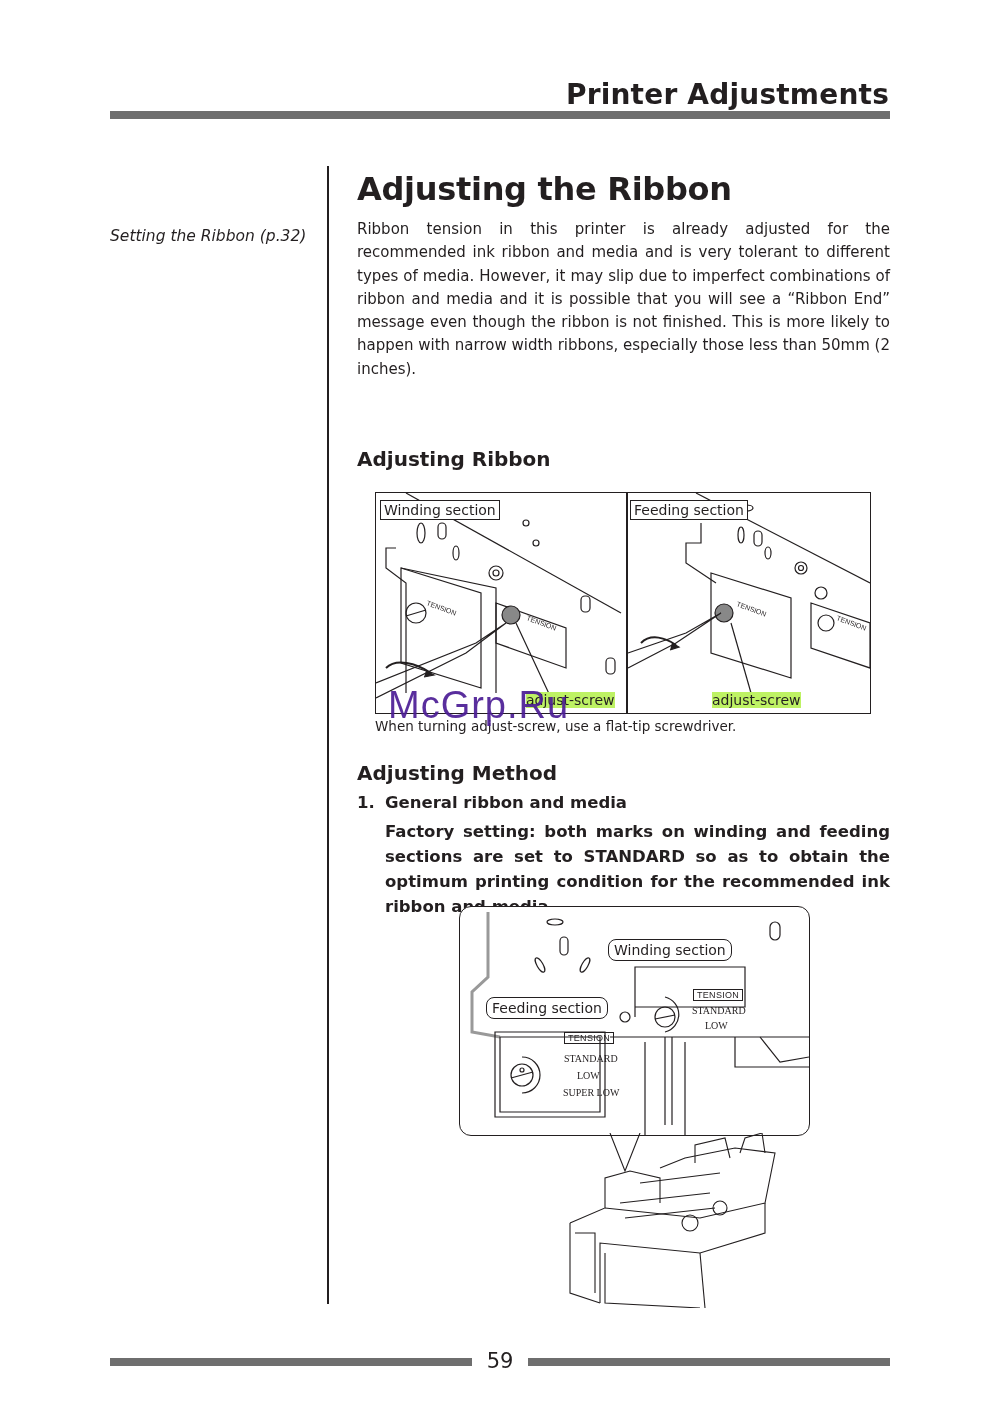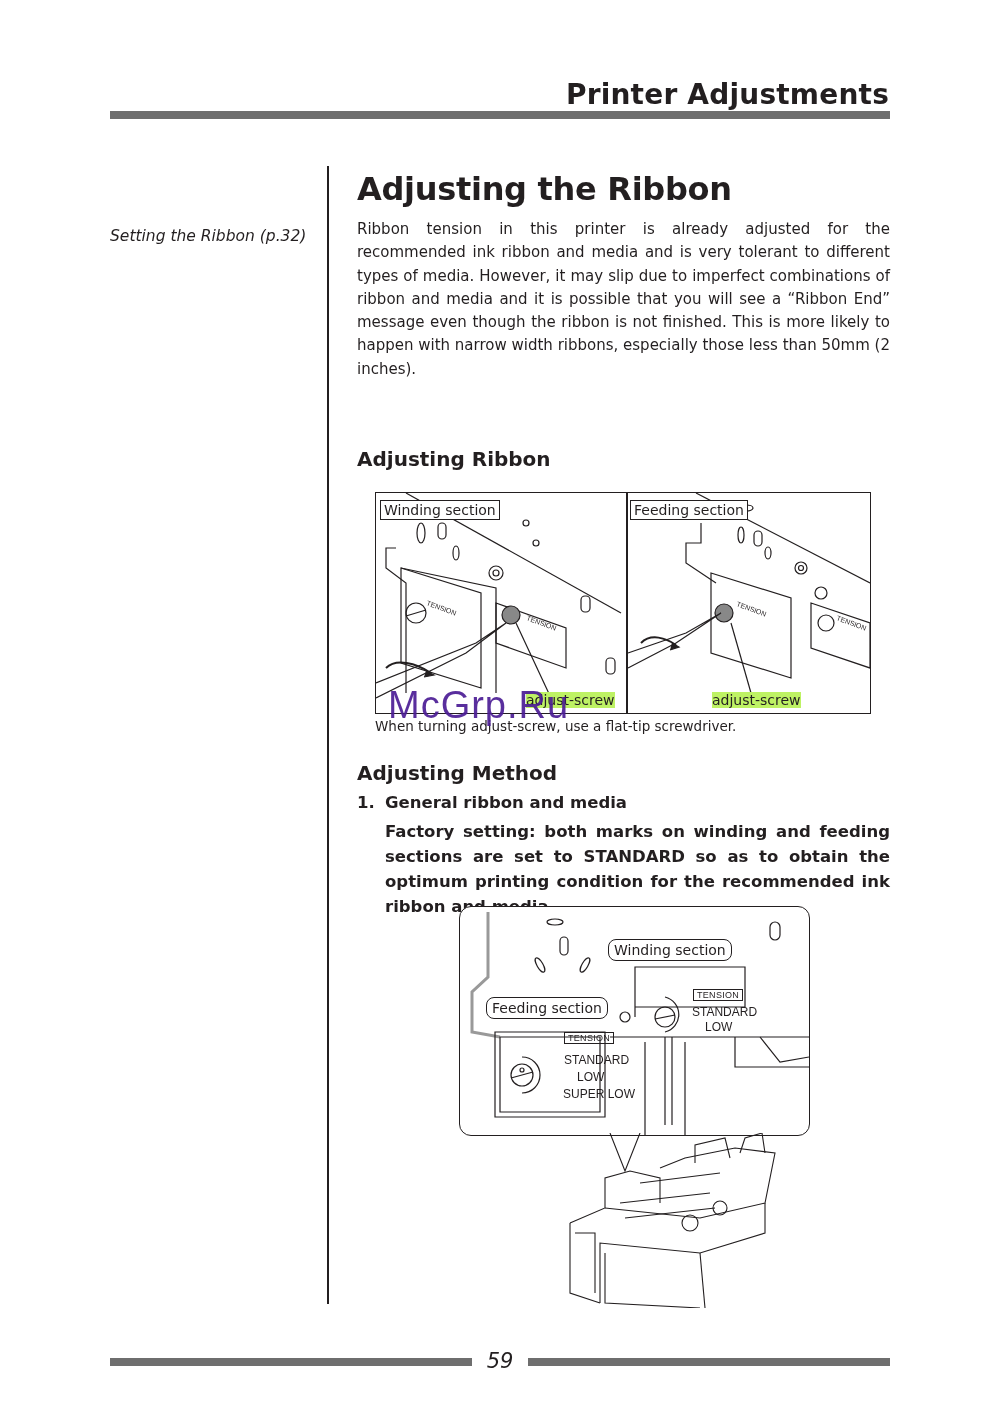--- a/index.html
+++ b/index.html
@@ -36,25 +36,25 @@
 
   .step { left: 357px; top: 792px; width: 533px; font-size: 16.5px; font-weight: bold; }
   .step-title { line-height: 22px; }
   .step-num { display: inline-block; width: 28px; }
   .step-body { margin-left: 28px; margin-top: 5px; line-height: 25px; text-align: justify; }
 
   
   .fig2 { left: 459px; top: 906px; width: 349px; height: 228px; border: 1.6px solid #231f20; border-radius: 12px; background: #fff; }
   .callout { border: 1.6px solid #231f20; border-radius: 8px; background: #fff; font-size: 14px; padding: 2px 5px; white-space: nowrap; }
   .tension-tag { border: 1px solid #231f20; font-size: 9px; padding: 0 3px; font-family: "Liberation Sans", sans-serif; letter-spacing: 0.3px; }
-  .mark { font-size: 12px; font-family: Liberation Sans, sans-serif; }
+  .mark { font-size: 10px; font-family: Liberation Serif, serif; }
 
   .footer-rule-left { left: 110px; top: 1358px; width: 362px; }
   .footer-rule-right { left: 528px; top: 1358px; width: 362px; }
-  .page-num { left: 472px; top: 1349px; width: 56px; text-align: center; font-size: 21px; font-style: italic; }
+  .page-num { left: 472px; top: 1349px; width: 56px; text-align: center; font-size: 21px; }
 </style>
 </head>
 <body>
 
 <div class="abs header-title">Printer Adjustments</div>
 <div class="abs rule header-rule"></div>
 
 <div class="abs sidenote">Setting the Ribbon (p.32)</div>
 <div class="abs vline"></div>
 

